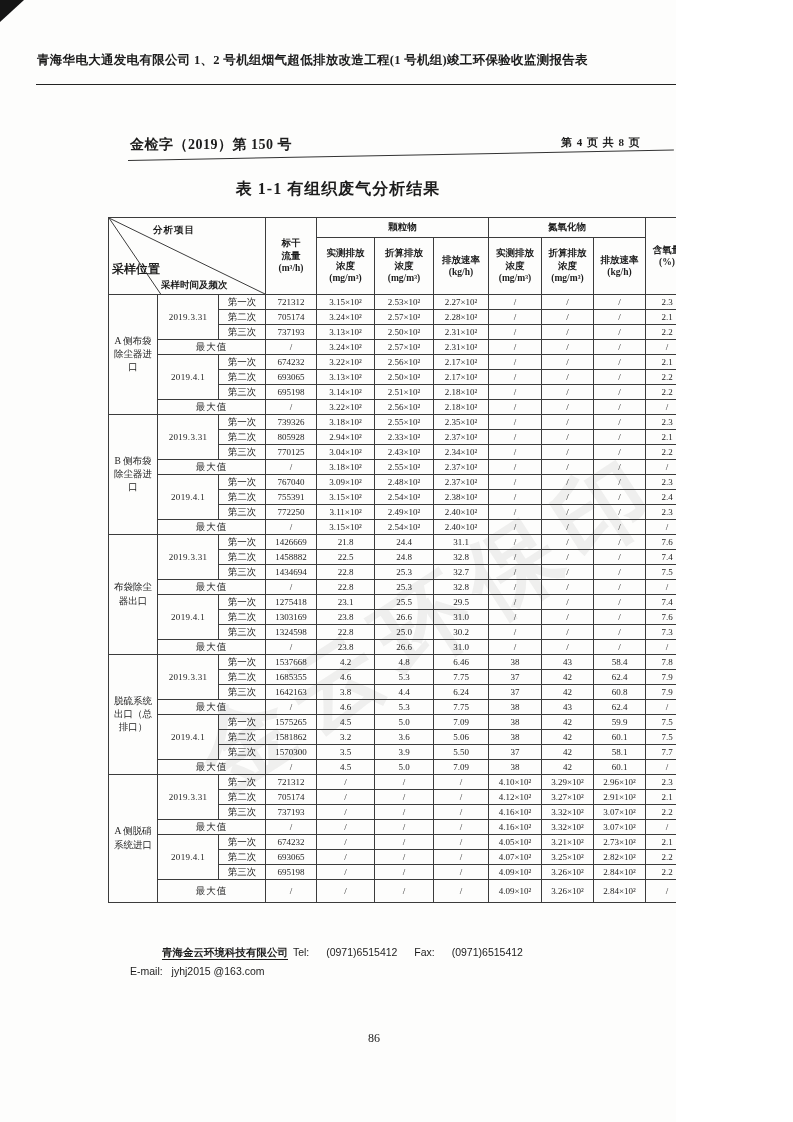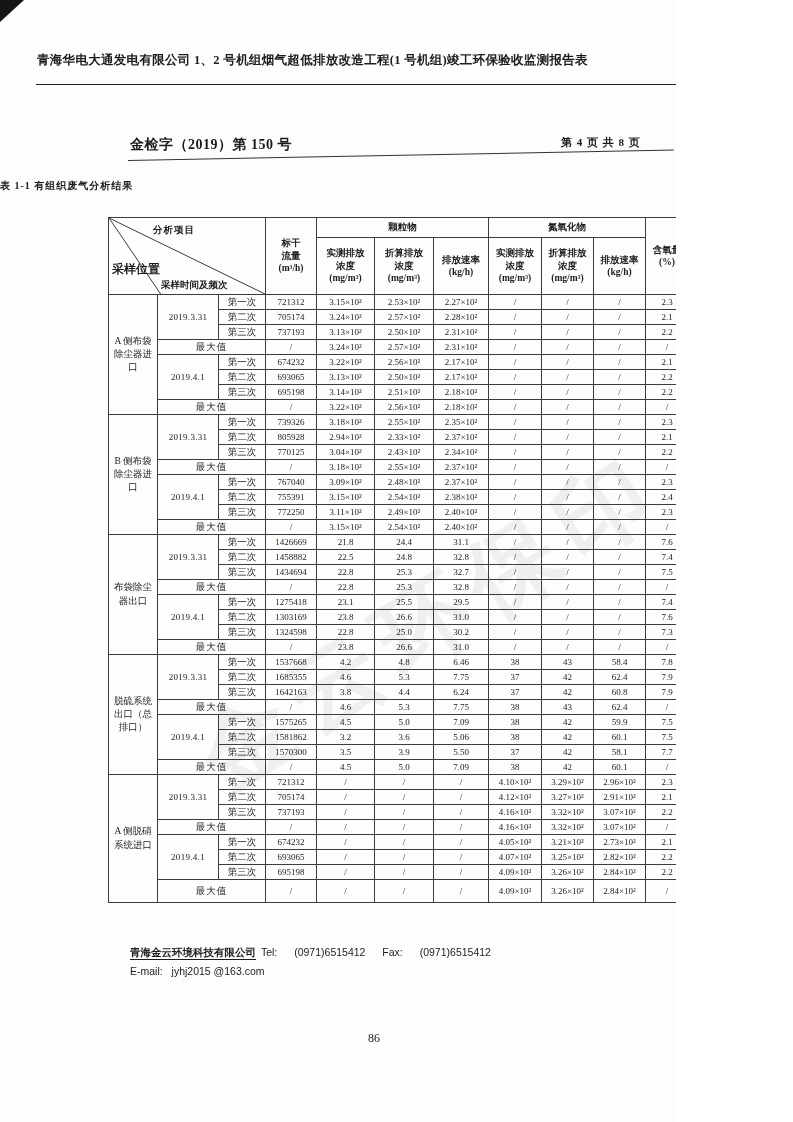--- a/index.html
+++ b/index.html
@@ -6,21 +6,21 @@
   .page{position:relative;width:676px;height:1122px;background:#fdfdfc;overflow:hidden;
         font-family:"Liberation Serif","DejaVu Serif",serif;color:#1c1c1c;}
   .corner-fold{position:absolute;left:0;top:0;width:0;height:0;
         border-top:22px solid #151515;border-right:24px solid transparent;}
   .doc-header{position:absolute;left:37px;top:52px;width:730px;font-size:12.5px;font-weight:bold;letter-spacing:.3px;}
   .header-rule{position:absolute;left:36px;top:84px;width:723px;height:0;border-top:1.6px solid #222;}
   .doc-number{position:absolute;left:130px;top:136px;font-size:14px;font-weight:bold;letter-spacing:.5px;}
   .page-indicator{position:absolute;left:561px;top:135px;font-size:11px;font-weight:bold;letter-spacing:1px;}
   .subheader-rule{position:absolute;left:128px;top:160px;width:546px;height:0;border-top:1.2px solid #333;
         transform:rotate(-1.1deg);transform-origin:left center;}
-  .table-title{position:absolute;left:0;top:179px;width:100%;font-size:10px;font-weight:bold;letter-spacing:1px;}
+  .table-title{position:absolute;left:0;top:179px;width:100%;text-align:center;font-size:16px;font-weight:bold;letter-spacing:1px;}
   .watermark{position:absolute;left:150px;top:560px;width:560px;text-align:center;
         font-size:92px;font-weight:bold;letter-spacing:14px;color:rgba(145,150,148,0.13);
         transform:rotate(-33deg);transform-origin:center;pointer-events:none;white-space:nowrap;}
 
   table.gas{position:absolute;left:108px;top:217px;width:580px;border-collapse:collapse;table-layout:fixed;
         background:transparent;}
   table.gas th,table.gas td{border:1px solid #3c3c3c;text-align:center;vertical-align:middle;
         padding:0 1px;font-size:9px;line-height:1.15;overflow:hidden;}
   table.gas thead th{font-weight:bold;font-size:9.5px;line-height:1.3;text-align:center;}
   .pre{white-space:pre-line;}
@@ -35,21 +35,21 @@
   th.cornercell{position:relative;padding:0;}
   th.cornercell svg{position:absolute;left:0;top:0;width:100%;height:100%;}
   th.cornercell line{stroke:#3c3c3c;stroke-width:1;vector-effect:non-scaling-stroke;}
   .c-top{position:absolute;left:44px;top:6px;font-size:9.5px;letter-spacing:1px;}
   .c-left{position:absolute;left:3px;bottom:16px;font-size:12px;}
   .c-bottom{position:absolute;left:52px;bottom:3px;font-size:9.5px;white-space:nowrap;}
 
   .footer-line1{position:absolute;left:130px;top:946px;font-size:10.5px;
         font-family:"Liberation Sans","DejaVu Sans",sans-serif;}
   .footer-line1 .company{font-family:"Liberation Serif","DejaVu Serif",serif;font-weight:bold;
-        border-bottom:1px solid #1c1c1c;padding-bottom:1px;margin-right:2px;}
+        border-bottom:1px solid #1c1c1c;padding-bottom:1px;margin-right:2px;margin-left:32px;}
   .footer-line2{position:absolute;left:130px;top:965px;font-size:10.5px;
         font-family:"Liberation Sans","DejaVu Sans",sans-serif;}
   .sp{display:inline-block;width:14px;}
   .page-number{position:absolute;left:0;top:1031px;width:100%;text-align:center;font-size:12px;padding-left:36px;}
 </style>
 </head>
 <body>
 
 <div class="page">
 

